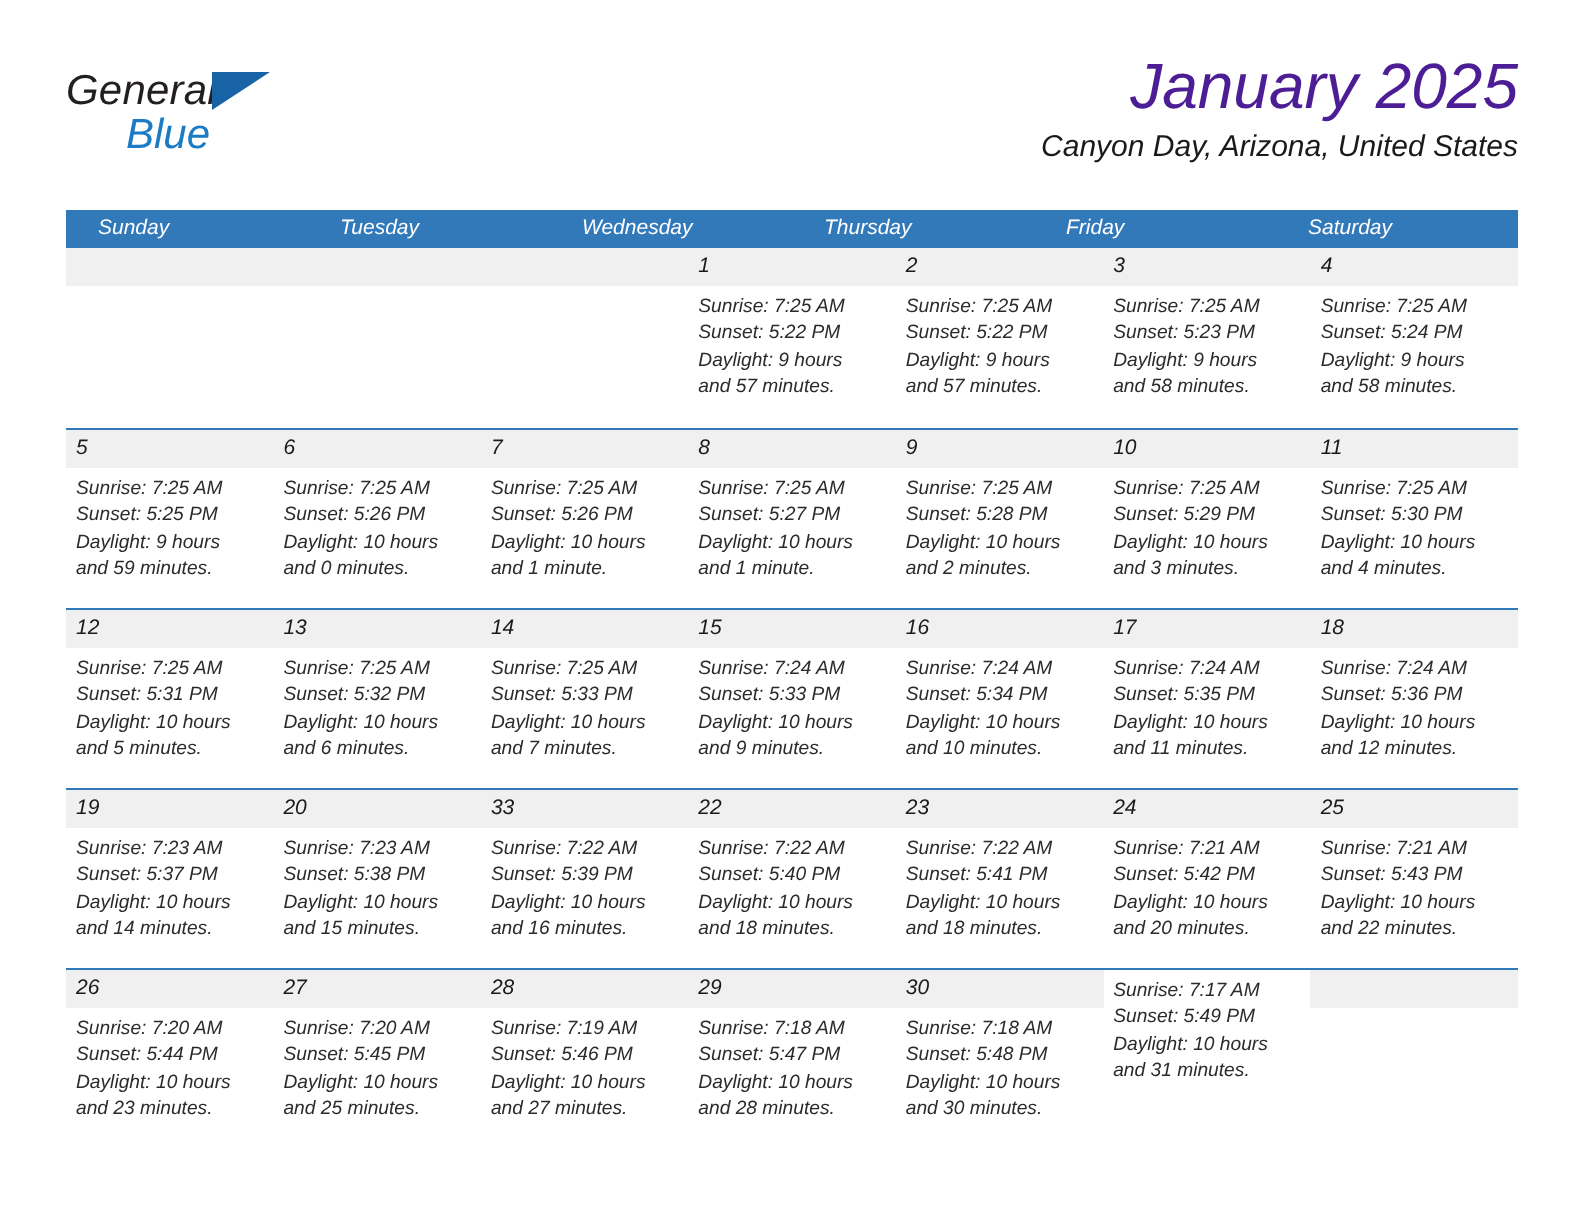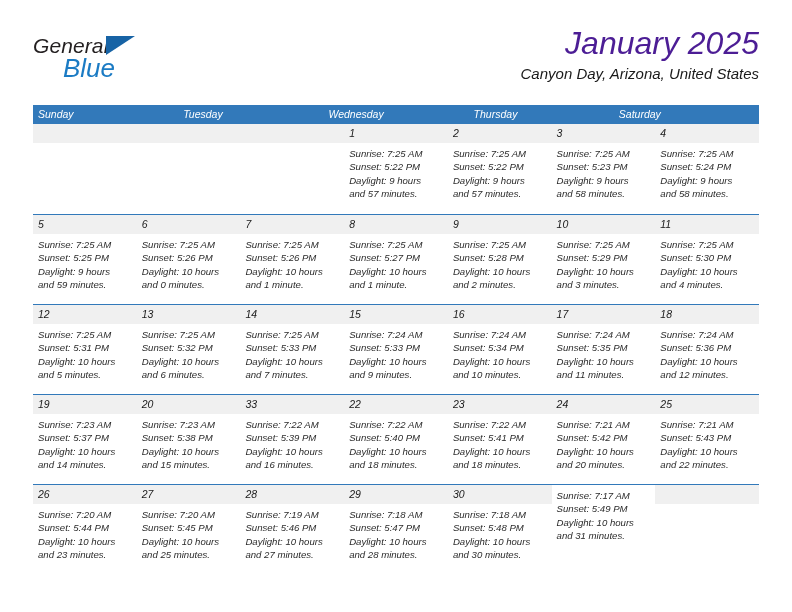--- a/index.html
+++ b/index.html
@@ -43,21 +43,21 @@
     font-size: 21px;
     letter-spacing: 0.1px;
     color: #231f20;
     line-height: 24px;
     white-space: nowrap;
   }
   .brand-line2 {
     position: absolute;
     left: 30px;
     top: 22px;
-    font-size: 26px;
+    font-size: 21px;
     color: #1b7bc4;
     line-height: 24px;
     white-space: nowrap;
   }
   .brand-flag {
     position: absolute;
     left: 73px;
     top: 2px;
     width: 0;
     height: 0;
@@ -96,21 +96,21 @@
   .dow-row {
     display: flex;
     background: #3279ba;
     height: 19px;
   }
   .dow-cell {
     flex: 1 1 0;
     color: #ffffff;
     font-size: 10.5px;
     line-height: 19px;
-    padding-left: 5px;
+    padding-left: 16px;
     box-sizing: border-box;
     white-space: nowrap;
   }
 
   .week-row {
     display: flex;
     height: 90px;
     border-top: 1px solid #3279ba;
     box-sizing: border-box;
   }
@@ -165,20 +165,21 @@
     </div>
 
   </div>
 
   <div class="calendar">
     <div class="dow-row" id="dow-row">
         <div class="dow-cell">Sunday</div>
         <div class="dow-cell">Tuesday</div>
         <div class="dow-cell">Wednesday</div>
         <div class="dow-cell">Thursday</div>
+        <div class="dow-cell">Friday</div>
         <div class="dow-cell">Saturday</div>
       </div>
     <div id="weeks-container">
         <div class="week-row">
           <div class="day-cell empty">
             <div class="daynum-band">
               <span class="daynum"></span>
             </div>
             <div class="day-body"></div>
           </div>

